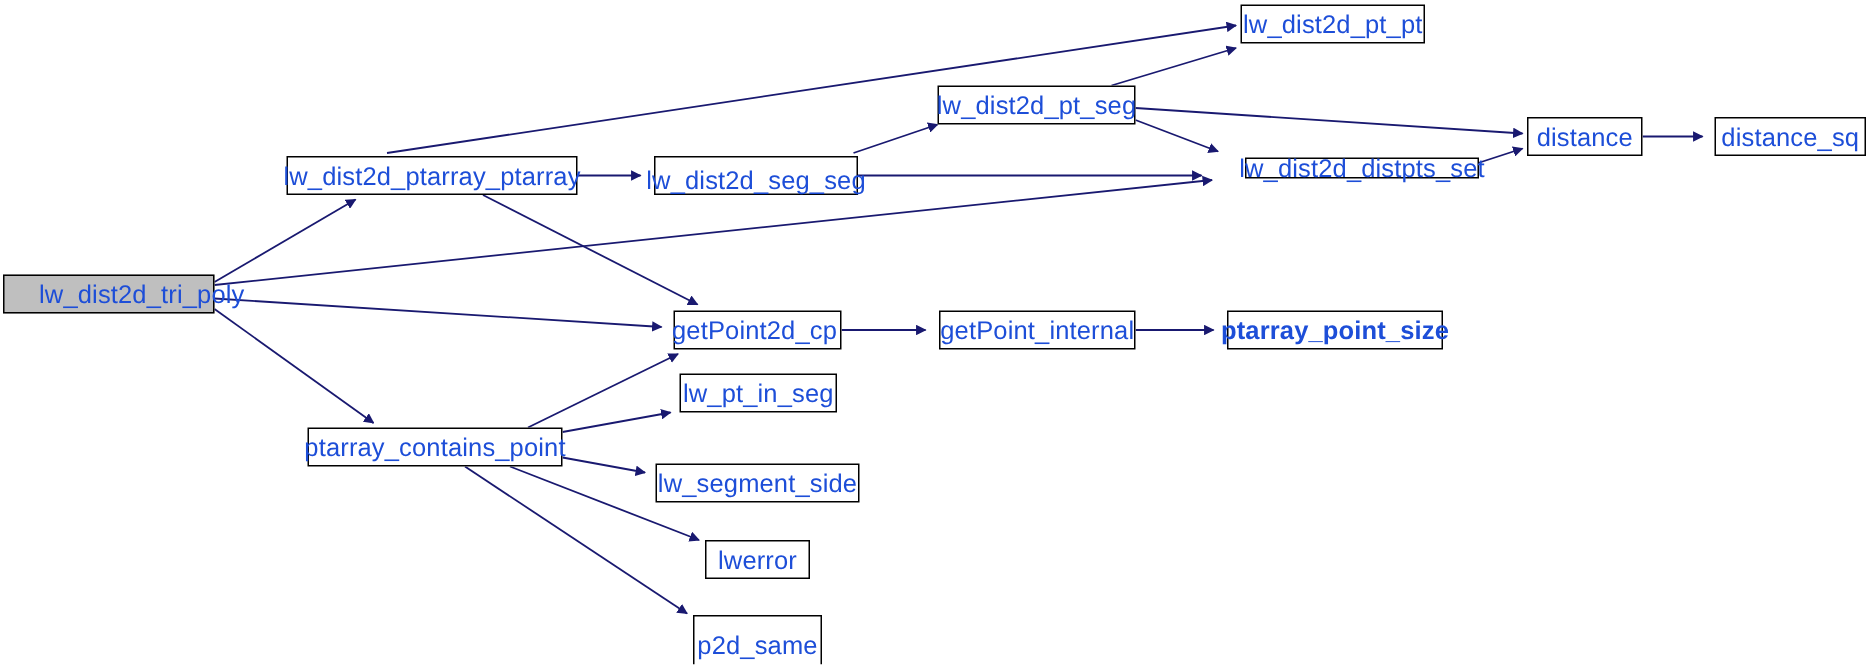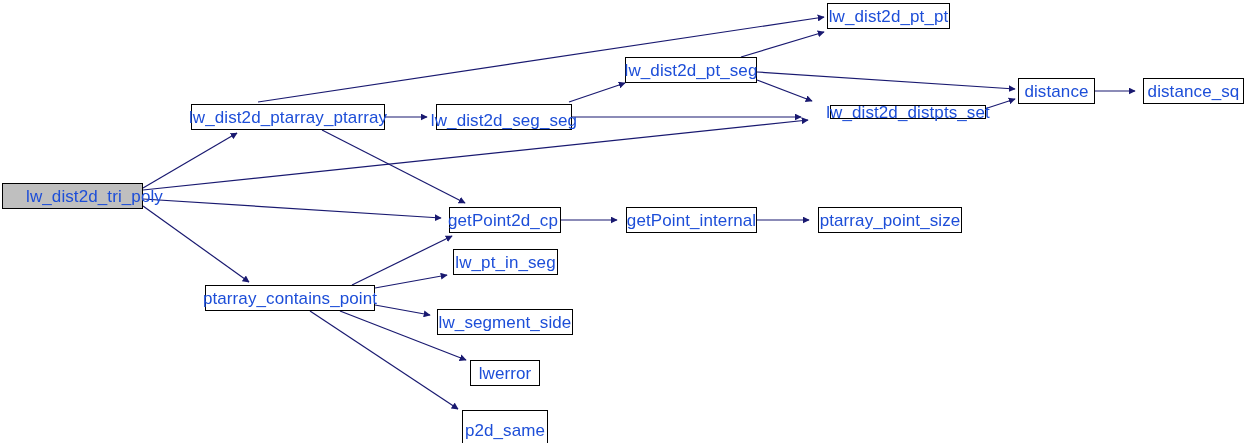--- a/index.html
+++ b/index.html
@@ -105,21 +105,21 @@
       </div>
       <div class="node" style="left: 1143px; top: 78px; width: 101px; height: 26px;">
         <span class="node-label">distance_sq</span>
       </div>
       <div class="node" style="left: 449px; top: 207px; width: 112px; height: 26px; justify-content: flex-end;">
         <span class="node-label">getPoint2d_cp</span>
       </div>
       <div class="node" style="left: 626px; top: 207px; width: 131px; height: 26px;">
         <span class="node-label">getPoint_internal</span>
       </div>
-      <div class="node" style="left: 818px; top: 207px; width: 144px; height: 26px;">
+      <div class="node" style="left: 818px; top: 207px; width: 144px; height: 26px; font-weight: bold;">
         <span class="node-label">ptarray_point_size</span>
       </div>
       <div class="node" style="left: 205px; top: 285px; width: 170px; height: 26px;">
         <span class="node-label">ptarray_contains_point</span>
       </div>
       <div class="node" style="left: 453px; top: 249px; width: 105px; height: 26px;">
         <span class="node-label">lw_pt_in_seg</span>
       </div>
       <div class="node" style="left: 437px; top: 309px; width: 136px; height: 26px;">
         <span class="node-label">lw_segment_side</span>

